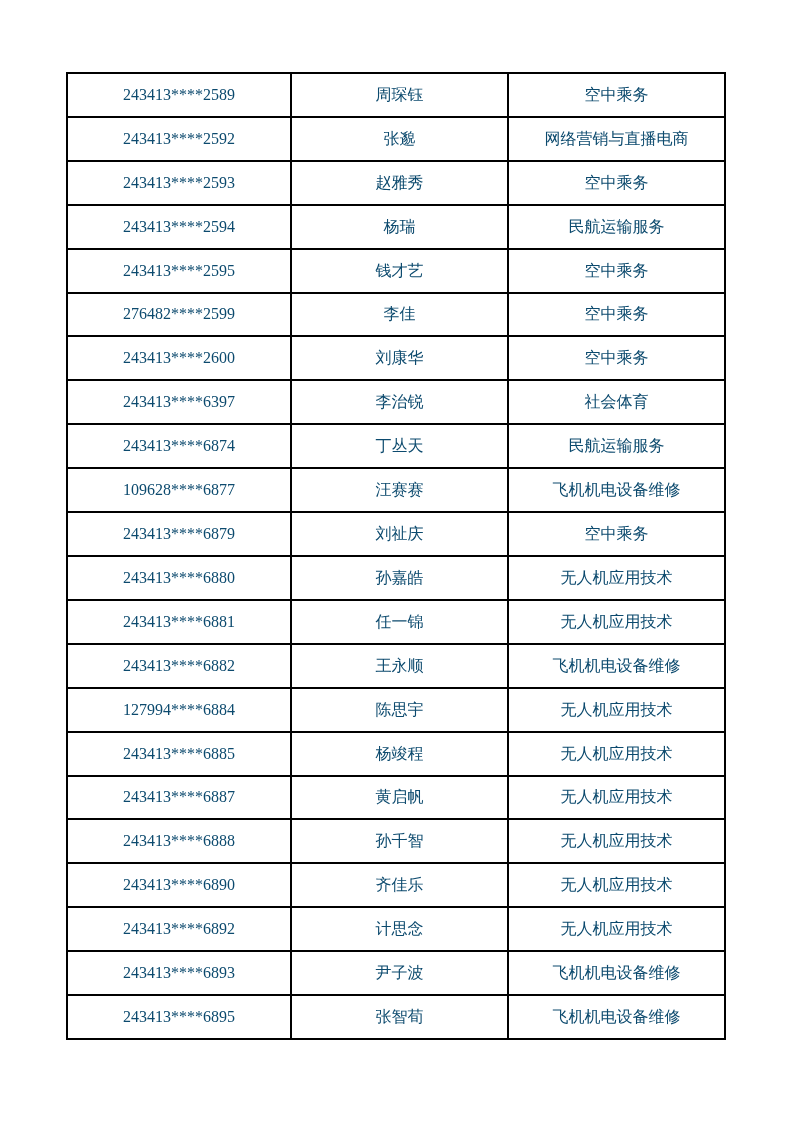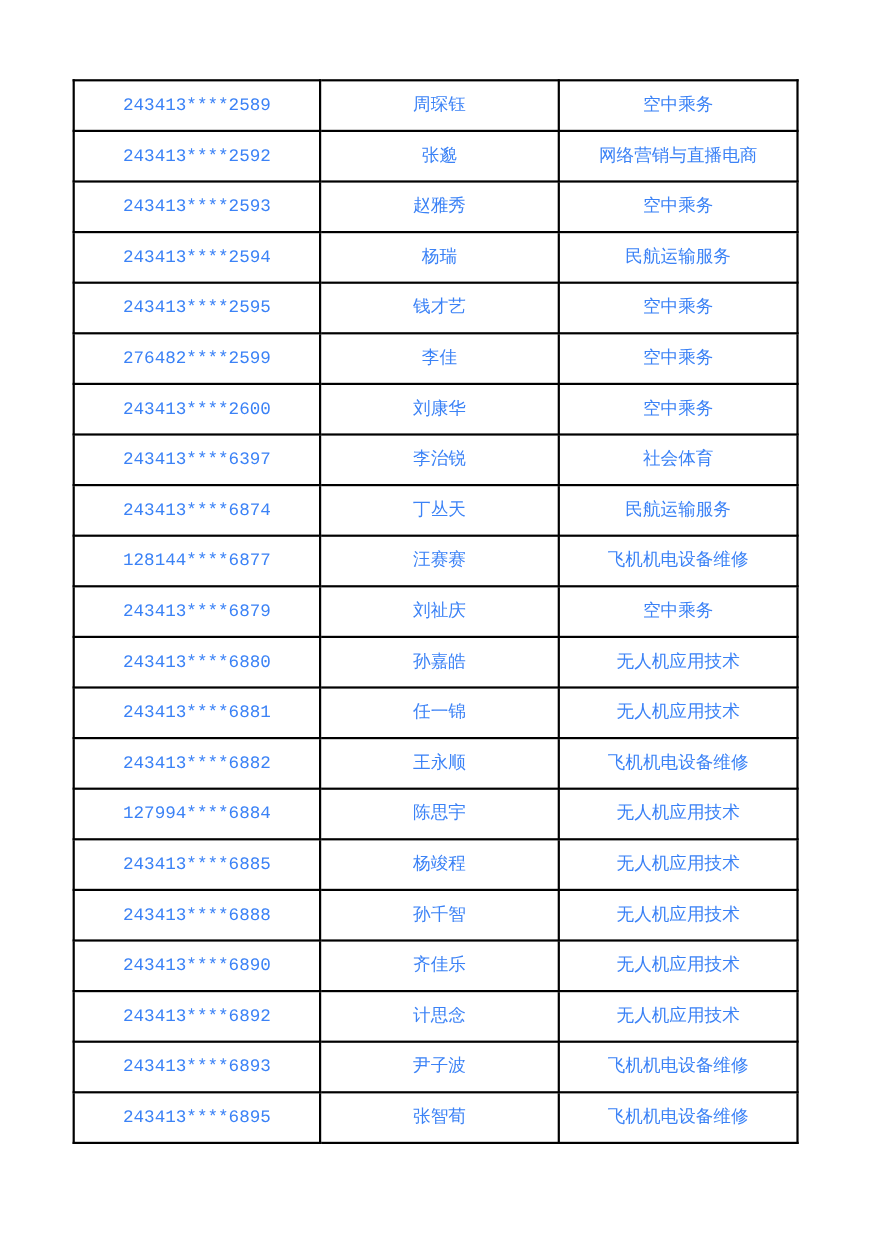--- a/index.html
+++ b/index.html
@@ -6,22 +6,22 @@
     margin: 0;
     padding: 0;
     background: #ffffff;
   }
   .page {
     position: relative;
     width: 793px;
     height: 1122px;
     background: #ffffff;
     overflow: hidden;
-    font-family: Liberation Mono, monospace;
-    color: #3b82f6;
+    font-family: Liberation Serif, serif;
+    color: #0c4a6e;
   }
   table.roster {
     position: absolute;
     left: 66px;
     top: 72px;
     width: 658px;
     height: 968px;
     border-collapse: collapse;
     table-layout: fixed;
   }
@@ -98,21 +98,21 @@
 
 
   <tr>
     <td>243413****6874</td>
     <td>丁丛天</td>
     <td>民航运输服务</td>
   </tr>
 
 
   <tr>
-    <td>128144****6877</td>
+    <td>109628****6877</td>
     <td>汪赛赛</td>
     <td>飞机机电设备维修</td>
   </tr>
 
   <tr>
     <td>243413****6879</td>
     <td>刘祉庆</td>
     <td>空中乘务</td>
   </tr>
 
@@ -140,20 +140,25 @@
     <td>陈思宇</td>
     <td>无人机应用技术</td>
   </tr>
 
   <tr>
     <td>243413****6885</td>
     <td>杨竣程</td>
     <td>无人机应用技术</td>
   </tr>
 
+  <tr>
+    <td>243413****6887</td>
+    <td>黄启帆</td>
+    <td>无人机应用技术</td>
+  </tr>
 
   <tr>
     <td>243413****6888</td>
     <td>孙千智</td>
     <td>无人机应用技术</td>
   </tr>
 
   <tr>
     <td>243413****6890</td>
     <td>齐佳乐</td>

